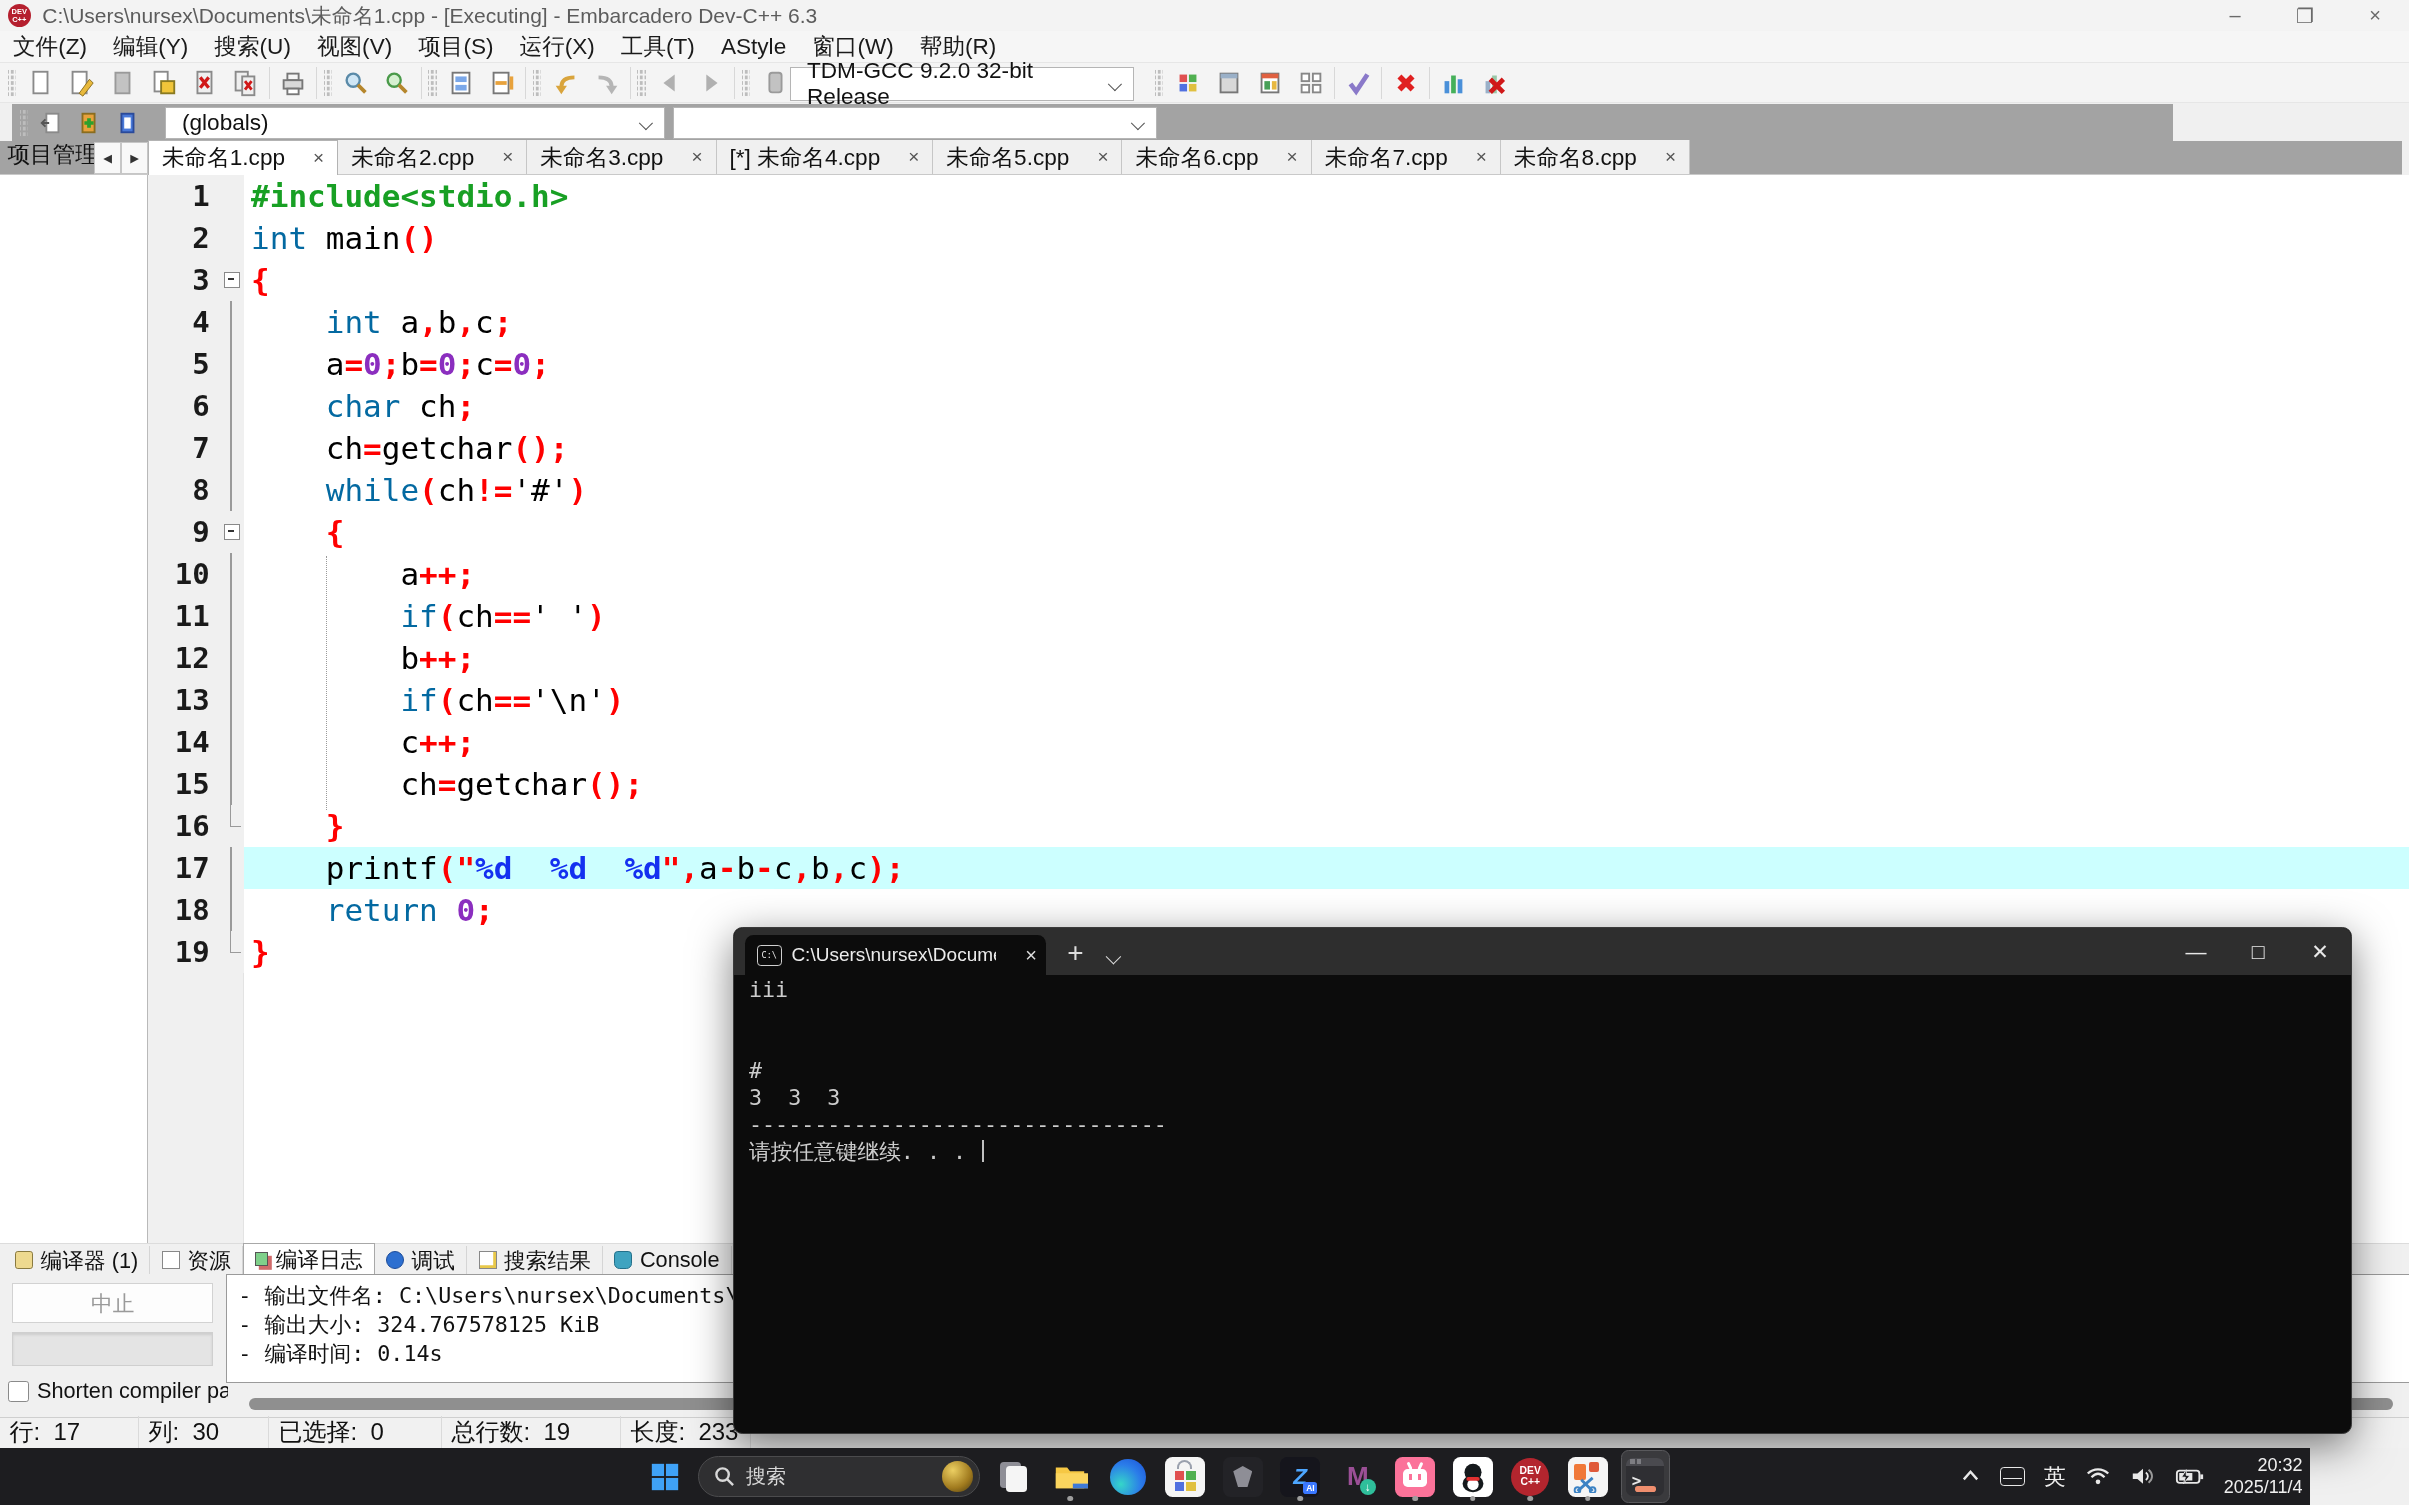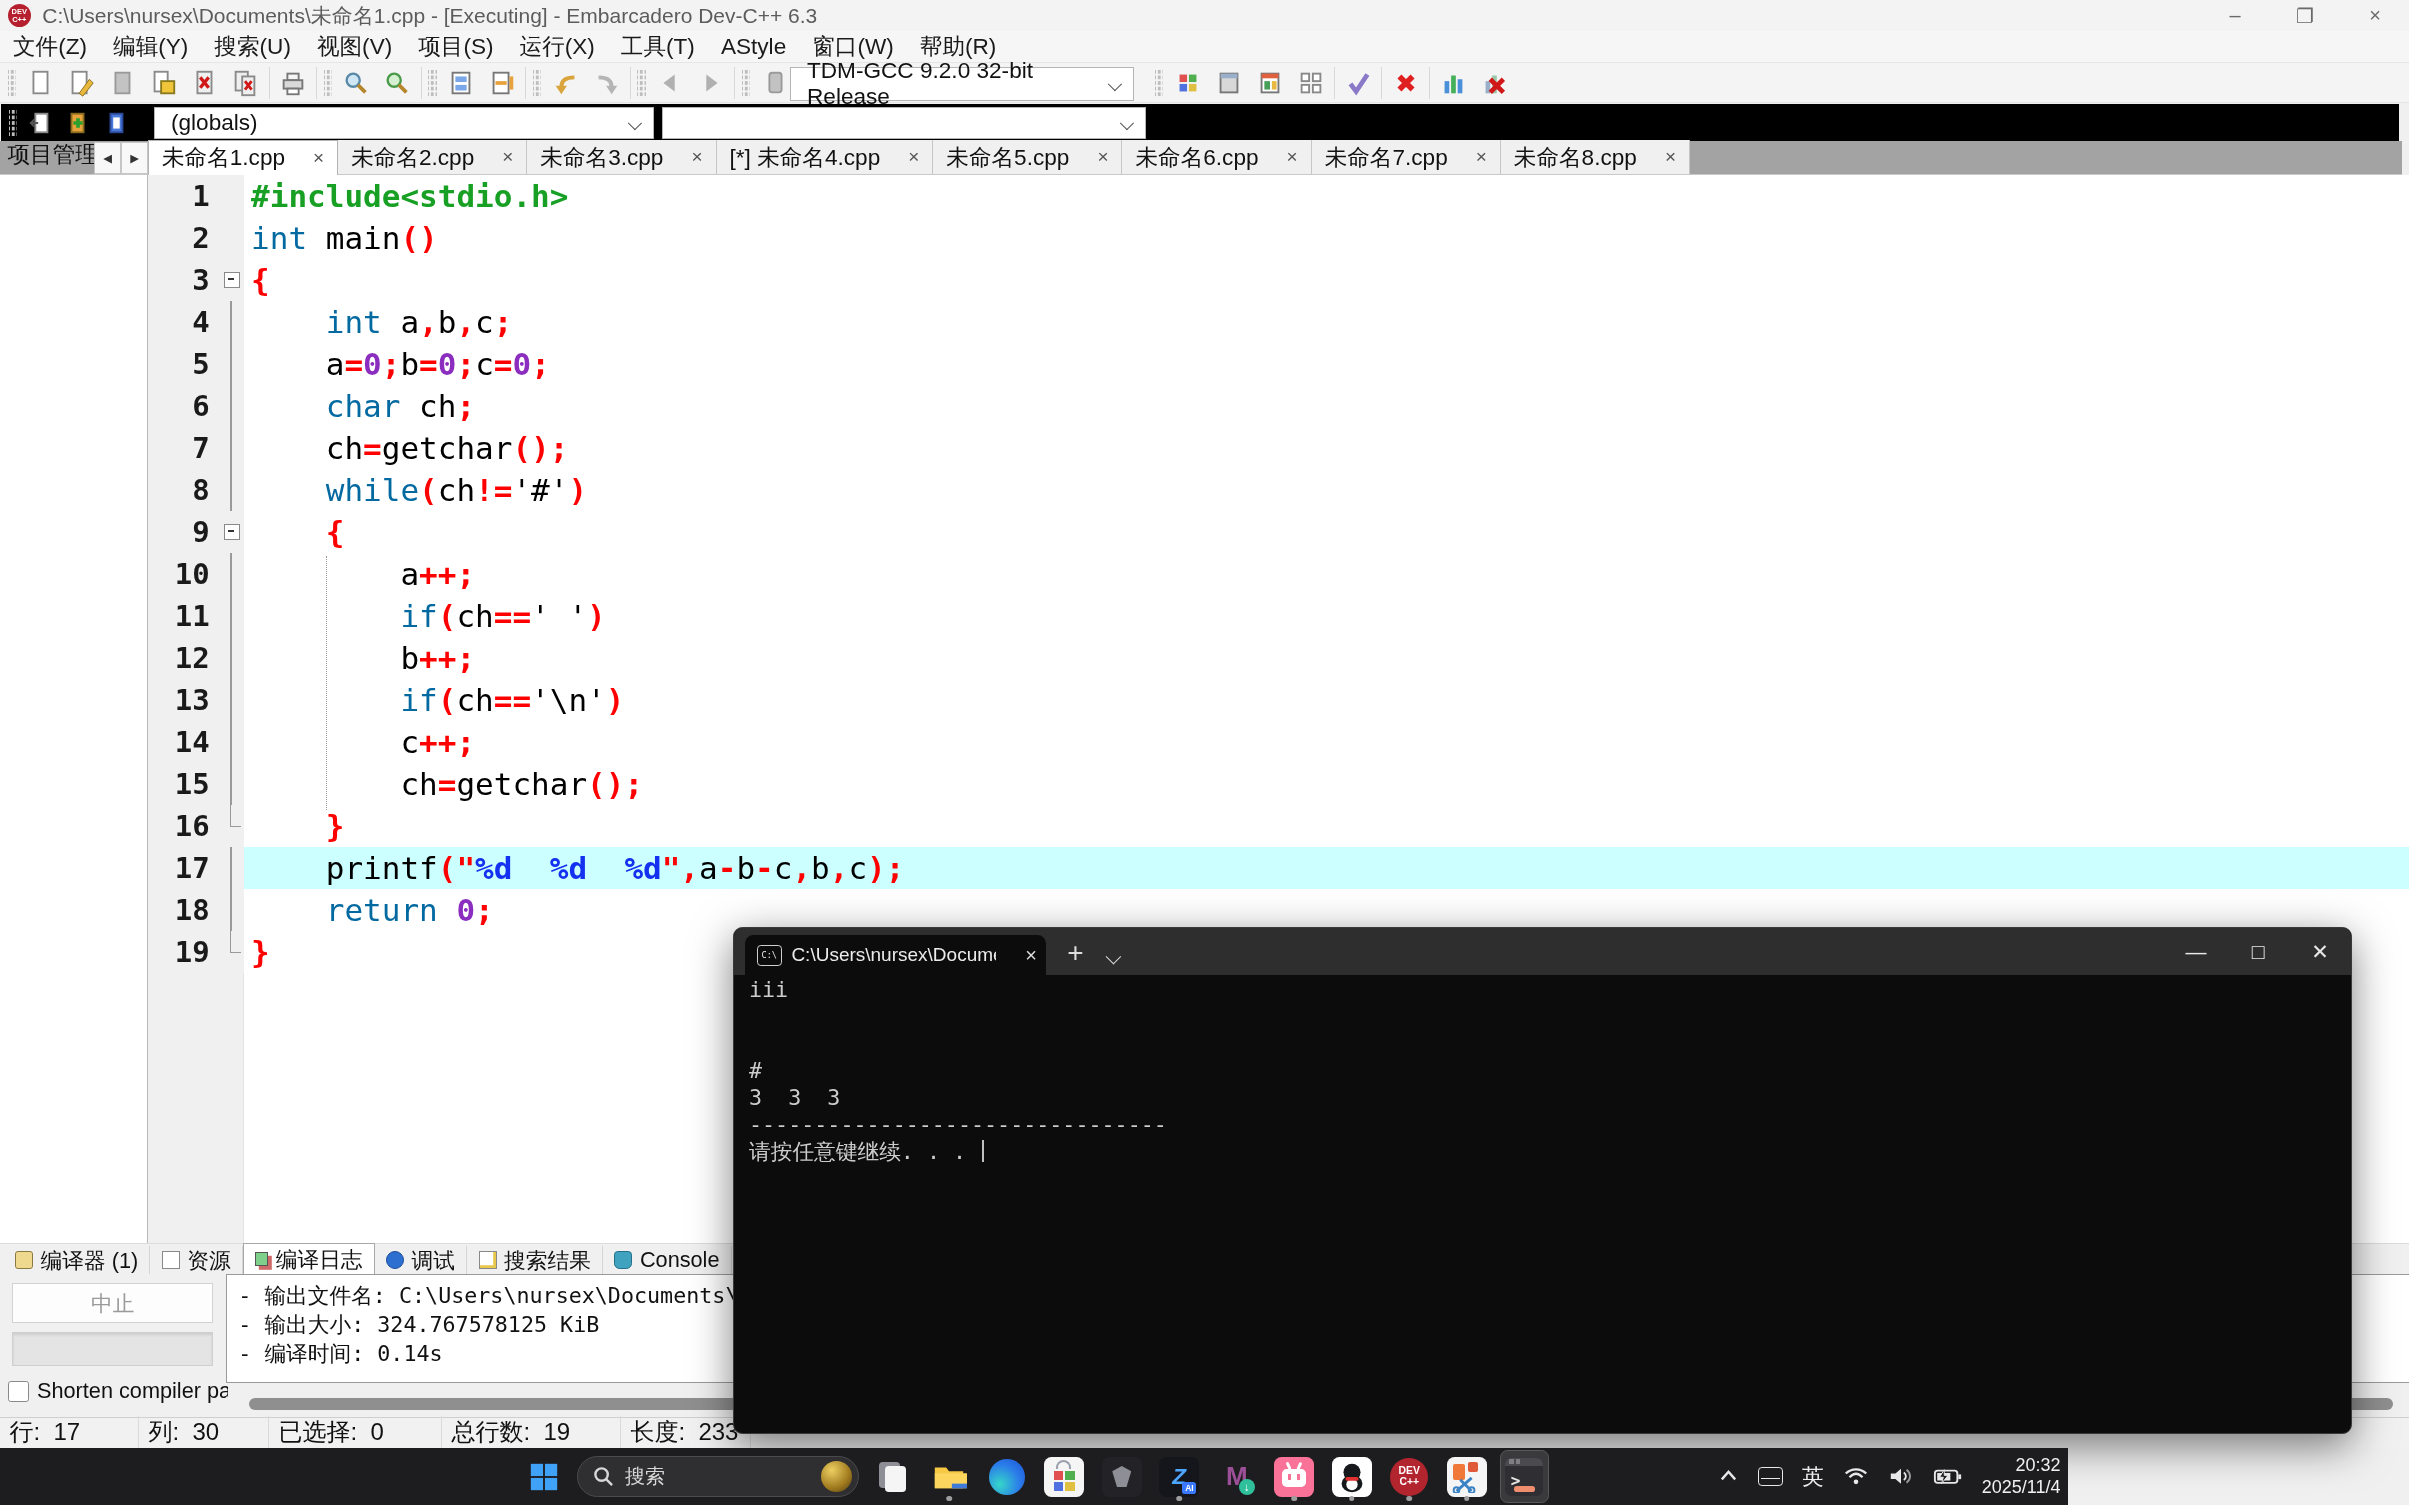--- a/index.html
+++ b/index.html
@@ -9,21 +9,21 @@
 .titlebar{position:absolute;left:0;top:0;width:2410px;height:31px;background:#f3f3f3;display:flex;align-items:center}
 .devlogo{width:23.5px;height:23.5px;border-radius:50%;background:#b51f2e;color:#fff;font-size:7.5px;font-weight:bold;display:flex;flex-direction:column;align-items:center;justify-content:center;line-height:7.5px;margin:0 11.3px 0 7.5px;flex:none}
 .title-text{color:#5c5c5c;font-size:21px;white-space:nowrap}
 .win-controls{margin-left:auto;display:flex;height:100%}
 .wc{width:70px;height:100%;display:flex;align-items:center;justify-content:center;color:#6a6a6a;font-size:20px}
 
 .menubar{position:absolute;left:0;top:31px;width:2410px;height:31px;background:#f6f6f6;display:flex;align-items:center;font-size:22.6px;color:#1a1a1a;padding-left:0}
 .mitem{padding:0 13px;white-space:nowrap}
 
 .toolbar1{position:absolute;left:0;top:62px;width:2410px;height:41px;background:#f4f4f4;border-top:0.9px solid #e6e6e6;border-bottom:0.9px solid #e6e6e6}
-.toolbar2{position:absolute;left:1px;top:104px;width:2398px;height:38px;background:#000000;border-bottom:0.9px solid #dedede}
+.toolbar2{position:absolute;left:12px;top:104px;width:2161px;height:38px;background:#a3a3a3;border-bottom:0.9px solid #dedede}
 .tgroup{position:absolute;top:0;height:100%;display:flex;align-items:center}
 .grip{width:8.5px;height:28px;margin:0 3.8px;background-image:radial-gradient(#bdbdbd 1.5px,transparent 1.8px);background-size:4.7px 5.6px;background-position:center;flex:none}
 .tsep{width:0.9px;height:32px;background:#d8d8d8;margin:0 2.8px;flex:none}
 .ticon{width:41px;height:36px;display:flex;align-items:center;justify-content:center;flex:none}
 .ticon svg{display:block}
 .combo{position:absolute;background:#fff;border:0.9px solid #b5b5b5;display:flex;align-items:center;font-size:22.6px;color:#111;padding-left:16px}
 .combo .chev{margin-left:auto;margin-right:13px;width:10.4px;height:10.4px;border-left:1.9px solid #555;border-bottom:1.9px solid #555;transform:rotate(-45deg);flex:none}
 
 .tabbar{position:absolute;left:0;top:141px;width:2402px;height:34px;background:#a3a3a3;display:flex;align-items:flex-end;border-bottom:0.9px solid #c9c9c9}
 .ptitle{width:94px;overflow:hidden;white-space:nowrap;font-size:22.6px;padding:0 0 3.8px 7.5px;color:#111}
@@ -90,21 +90,21 @@
 .bp-log{position:absolute;left:226px;top:0;right:0;height:109px;background:#fff;border:0.9px solid #9a9a9a;padding:5.6px 11.3px;font-family:"DejaVu Sans Mono",monospace;font-size:21.7px;line-height:29px;overflow:hidden}
 .logline{white-space:nowrap}
 .bp-scroll{position:absolute;left:226px;right:0;bottom:5.6px;height:13px}
 .bp-thumb{position:absolute;left:22.6px;right:17px;height:11.3px;background:#8f8f8f;border-radius:6.6px}
 
 .statusbar{position:absolute;left:0;top:1417px;width:2410px;height:31px;background:#f1f1f1;border-top:0.9px solid #cfcfcf;display:flex;font-size:24px;align-items:flex-end}
 .ssec{display:flex;align-items:center;padding-left:9.4px;border-right:0.9px solid #dadada;white-space:pre}
 .ssec:nth-child(1){width:139px}.ssec:nth-child(2){width:130px}.ssec:nth-child(3){width:173px}
 .ssec:nth-child(4){width:179px}.ssec:nth-child(5){width:130px}
 
-.taskbar{position:absolute;left:0;top:1448px;width:2068px;height:57px;background:#1d1d20;z-index:50;display:flex;align-items:center;justify-content:center}
+.taskbar{position:absolute;left:0;top:1448px;width:2310px;height:57px;background:#1d1d20;z-index:50;display:flex;align-items:center;justify-content:center}
 .tb-center{display:flex;align-items:center;gap:8.5px}
 .tbw{position:relative;width:49px;height:53px;display:flex;align-items:center;justify-content:center;flex:none}
 .tbw .dot{position:absolute;bottom:1.9px;left:50%;transform:translateX(-50%);width:5.6px;height:5.6px;border-radius:2.8px;background:#9d9d9d}
 .tbicon{width:40px;height:40px;border-radius:7.5px;display:flex;align-items:center;justify-content:center;position:relative;overflow:hidden}
 .search-pill{width:282px;height:41px;background:#2f2f31;border:0.9px solid #4b4b4d;border-radius:21px;display:flex;align-items:center;padding:0 5.6px 0 15px;gap:11.3px;flex:none}
 .search-pill .stext{color:#d8d8d8;font-size:20px}
 .pharaoh{width:31px;height:31px;border-radius:50%;margin-left:auto;background:radial-gradient(circle at 35% 30%,#eccf62,#a07a1e 60%,#4a3a12);flex:none}
 .tb-start{background:none}
 .tb-widgets .back{position:absolute;left:7.5px;top:5.6px;width:21px;height:26px;background:#8e8e96;border-radius:3.8px}
 .tb-widgets .front{position:absolute;left:13px;top:9.4px;width:21px;height:26px;background:#f5f5f5;border-radius:3.8px}

